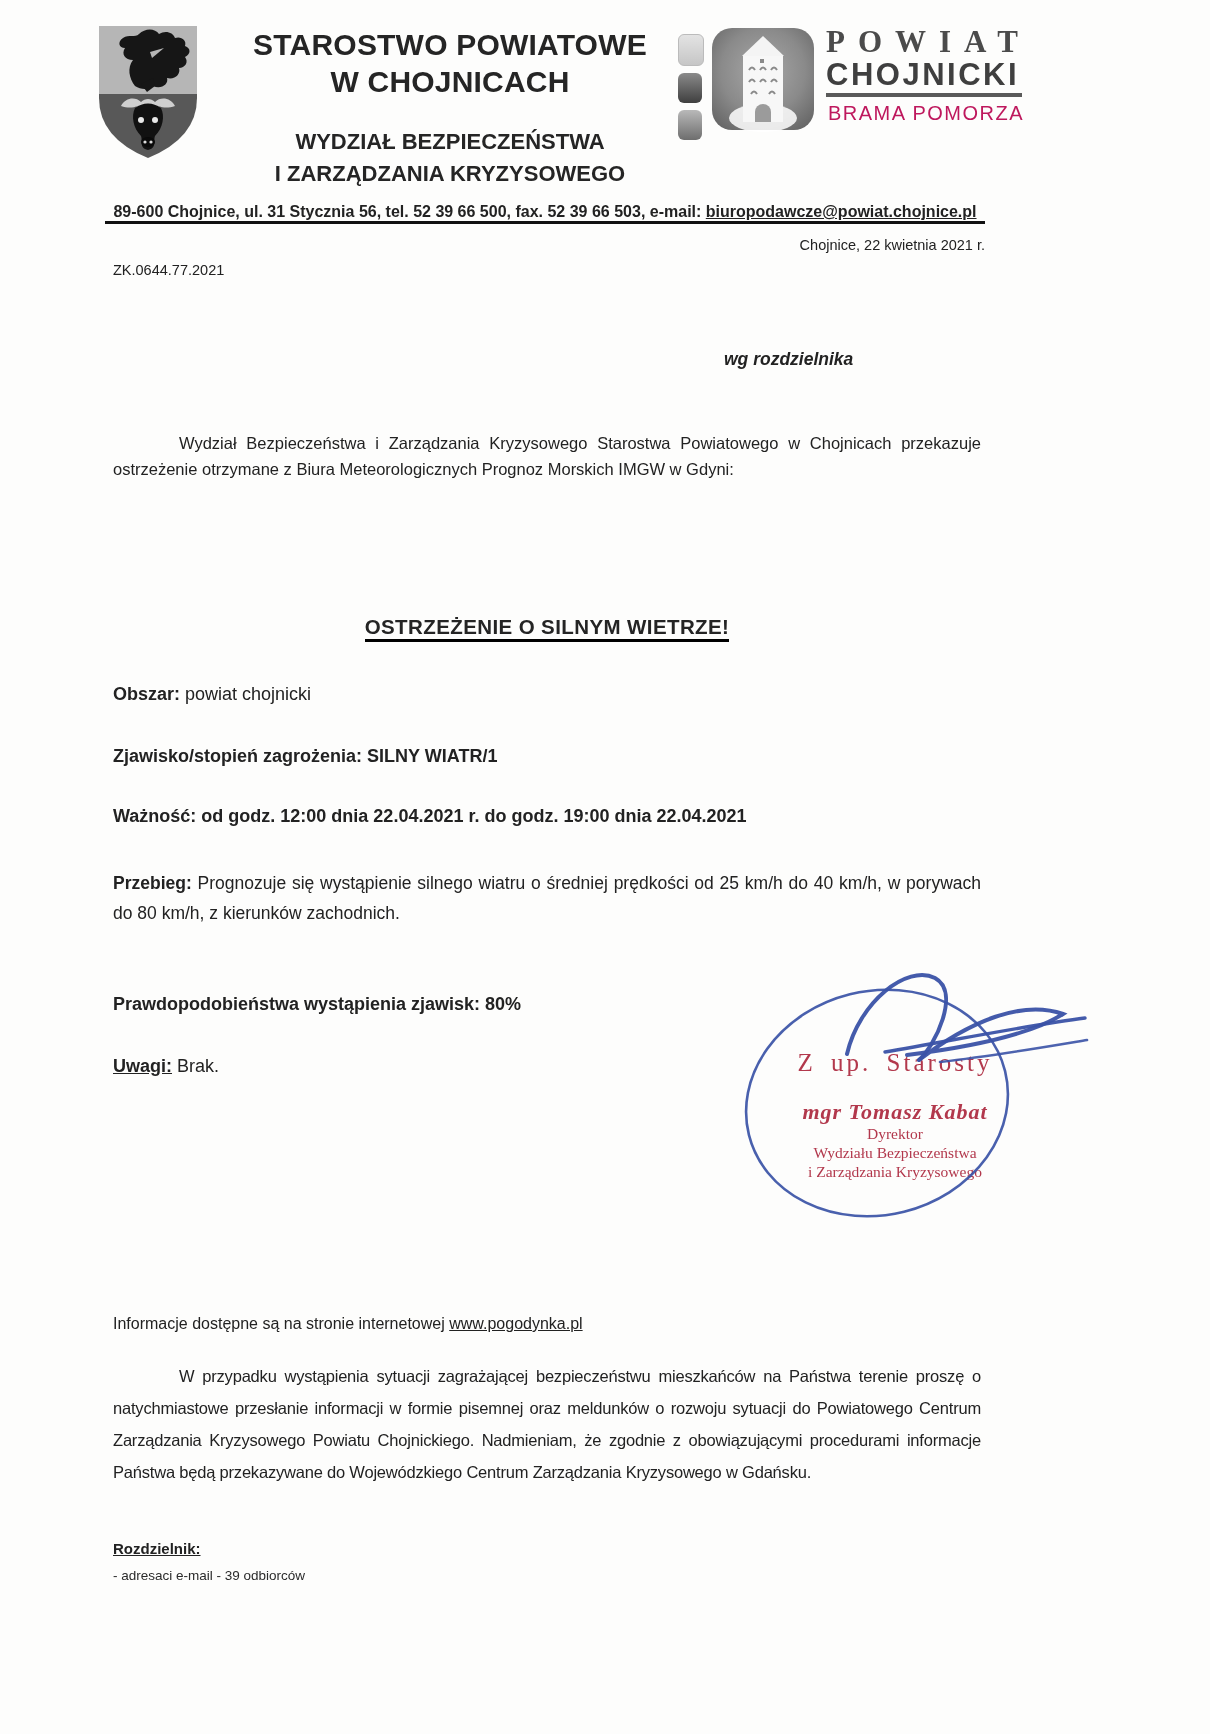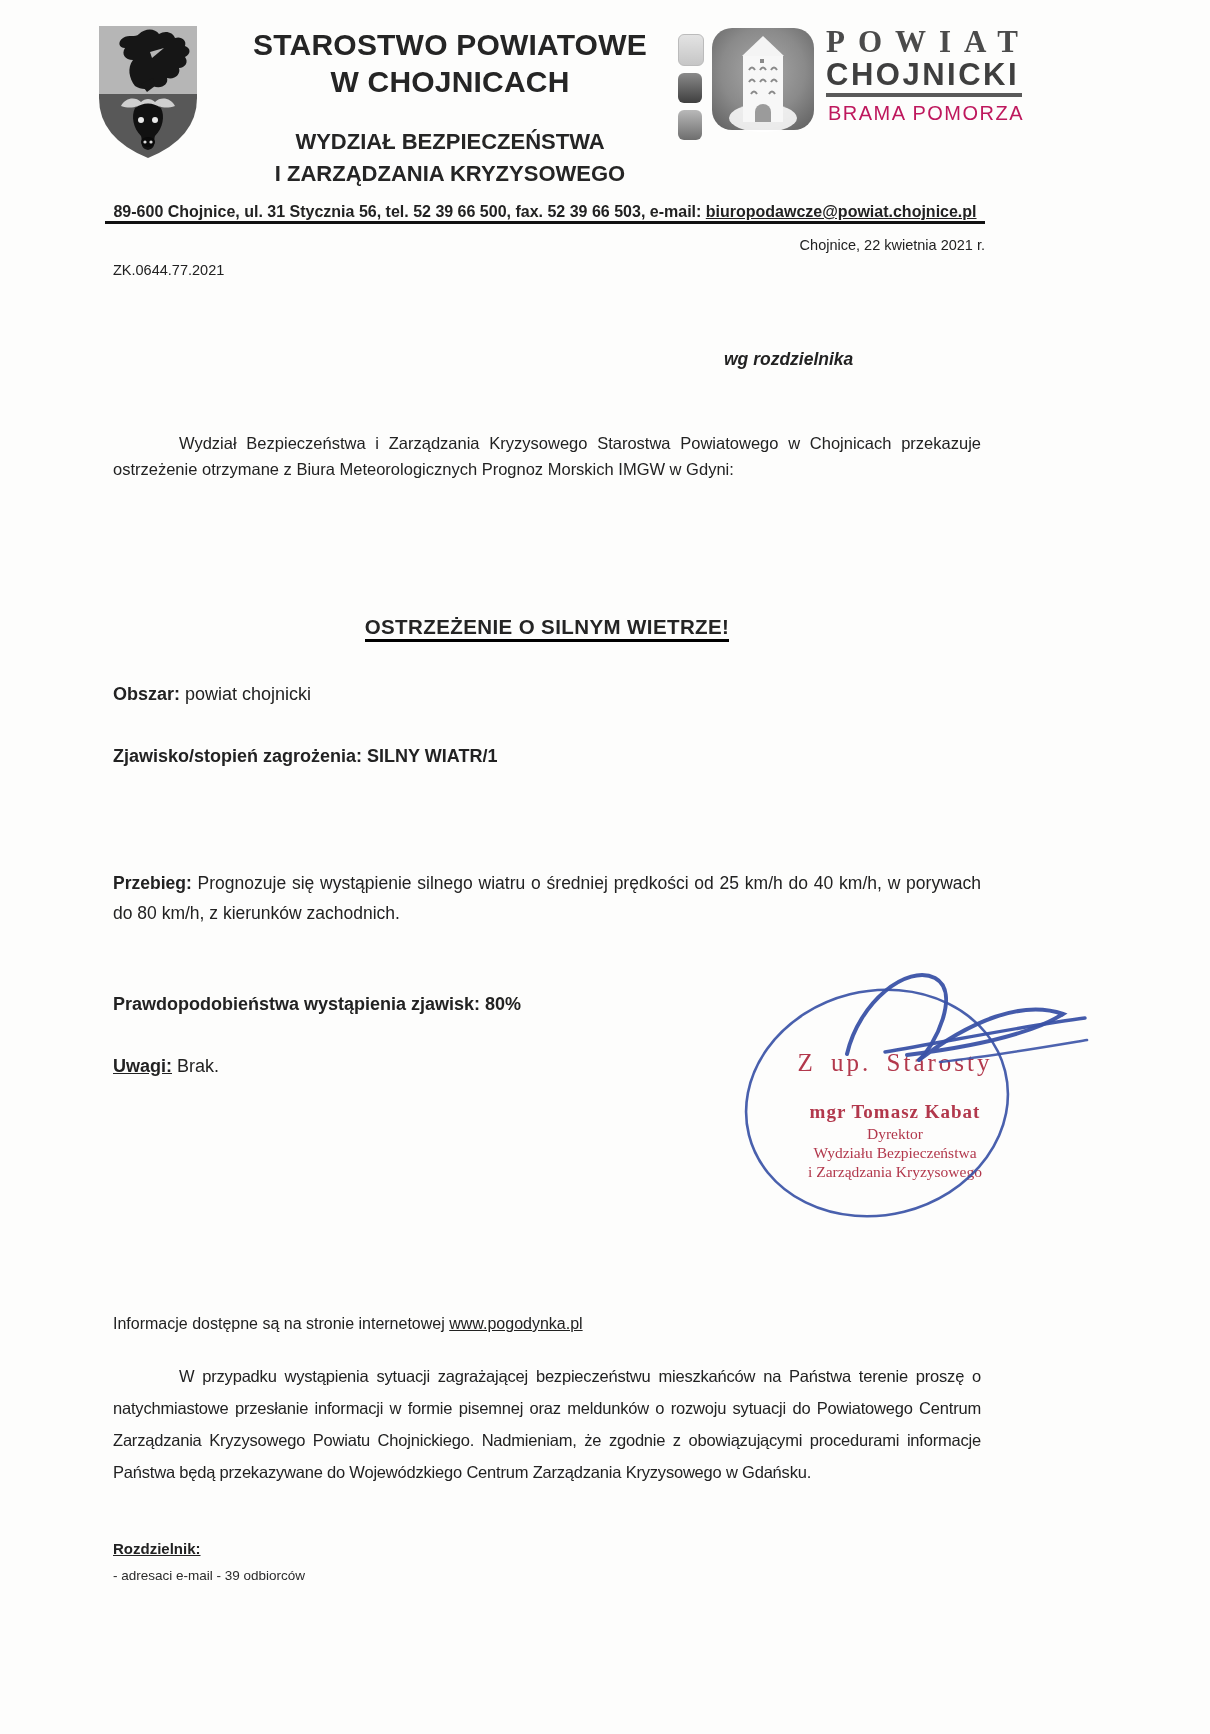--- a/index.html
+++ b/index.html
@@ -70,21 +70,21 @@
   .f-przebieg{top:868px;width:868px;font-size:17.5px;line-height:30px;text-align:justify;}
   .f-prawdo{top:994px;font-weight:bold;}
   .f-uwagi{top:1056px;}
   .bold{font-weight:bold;}
   .ul{text-decoration:underline;}
 
   
   .stamp{left:745px;top:1048px;width:300px;text-align:center;
          font-family:"Liberation Serif",serif;}
   .stamp-line1{font-size:25px;letter-spacing:3px;word-spacing:6px;line-height:30px;}
-  .stamp-line2{font-size:19px;font-weight:bold;letter-spacing:1px;margin-top:22px;line-height:24px;}
+  .stamp-line2{font-size:22px;font-style:italic;font-weight:bold;letter-spacing:1px;margin-top:22px;line-height:24px;}
   .stamp-small{font-size:15.5px;line-height:19px;}
   .sig-svg{left:735px;top:958px;pointer-events:none;}
 
   
   .info-line{left:113px;top:1315px;font-size:16px;color:#222;}
   .info-line .link{text-decoration:underline;}
   .closing{top:1360px;line-height:32px;letter-spacing:-.2px;}
   .footer-label{left:113px;top:1540px;font-size:15px;font-weight:bold;text-decoration:underline;color:#222;}
   .footer-value{left:113px;top:1568px;font-size:13.5px;color:#2a2a2a;}
 </style>
@@ -178,20 +178,21 @@
   <div class="abs para indent intro">Wydział Bezpieczeństwa i Zarządzania Kryzysowego Starostwa Powiatowego w Chojnicach przekazuje ostrzeżenie otrzymane z Biura Meteorologicznych Prognoz Morskich IMGW w Gdyni:</div>
 
   <div class="abs warn-title">
     <span>OSTRZEŻENIE O SILNYM WIETRZE!</span>
   </div>
 
   <div class="abs field f-obszar"><span class="bold">Obszar:</span><span> powiat chojnicki</span></div>
 
   <div class="abs field f-zjawisko">Zjawisko/stopień zagrożenia: SILNY WIATR/1</div>
 
+  <div class="abs field f-waznosc">Ważność: od godz. 12:00 dnia 22.04.2021 r. do godz. 19:00 dnia 22.04.2021</div>
 
   <div class="abs field f-przebieg"><span class="bold">Przebieg:</span><span>  Prognozuje się wystąpienie silnego wiatru o średniej prędkości od 25 km/h do 40 km/h, w porywach do 80 km/h, z kierunków zachodnich.</span></div>
 
   <div class="abs field f-prawdo"><span>Prawdopodobieństwa wystąpienia zjawisk:</span><span> 80%</span></div>
 
   <div class="abs field f-uwagi"><span class="bold ul">Uwagi:</span><span> Brak.</span></div>
 
   <div class="abs stamp" style="color:#b2384c;">
     <div class="stamp-line1">Z up. Starosty</div>
     <div class="stamp-line2">mgr Tomasz Kabat</div>

